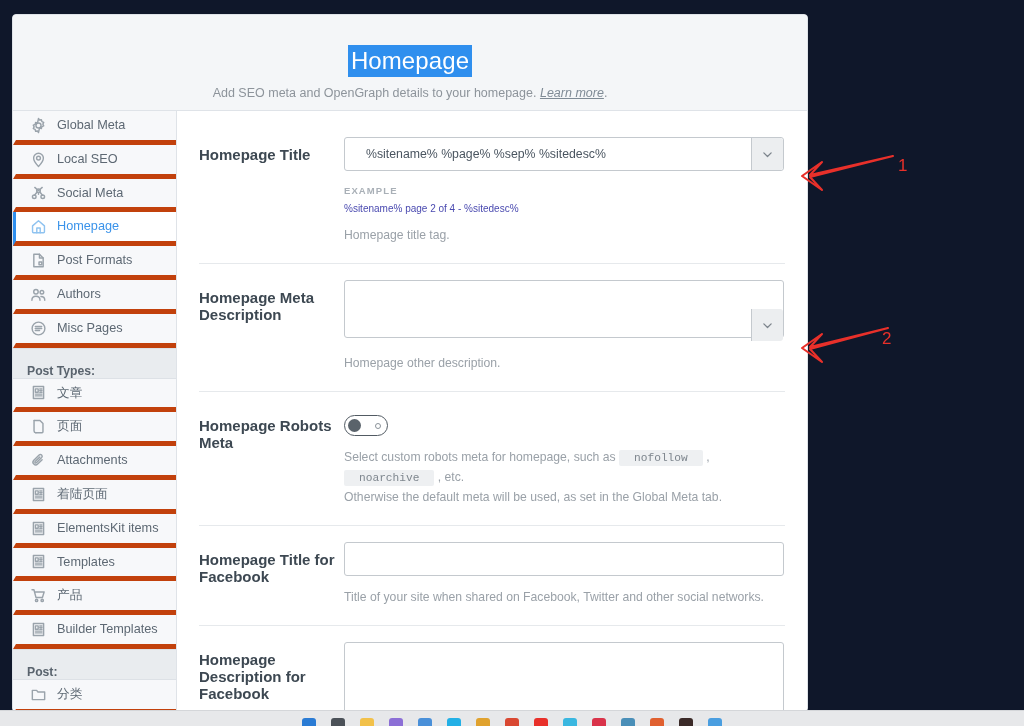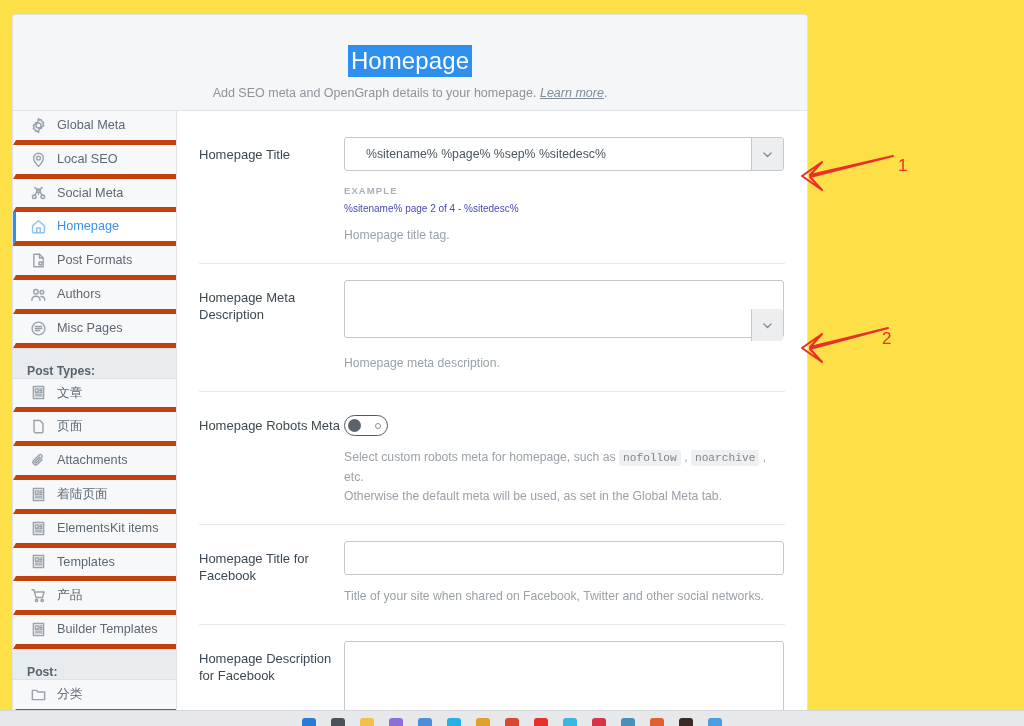--- a/index.html
+++ b/index.html
@@ -4,21 +4,21 @@
 <style>
   * { box-sizing: border-box; }
   html, body {
     margin: 0; padding: 0;
     width: 1024px; height: 726px;
     overflow: hidden;
     background: #eef0f2;
     font-family: "Liberation Sans", sans-serif;
   }
 
-  #root { position: relative; width: 1024px; height: 726px; background: #fde047; }
+  #root { position: relative; width: 1024px; height: 726px; background: #0f172a; }
 
   
   .panel {
     position: absolute;
     left: 12px; top: 14px;
     width: 796px; height: 698px;
     background: #ffffff;
     border: 1px solid #dfe3e8;
     border-radius: 4px;
     overflow: hidden;
@@ -114,22 +114,22 @@
   .field-row {
     display: flex;
     padding-bottom: 18px;
     border-bottom: 1px solid #e6e9ec;
     margin-bottom: 16px;
   }
   .field-row.last { border-bottom: none; }
   .field-label {
     width: 145px;
     flex: 0 0 145px;
-    font-size: 13px;
-    font-weight: normal;
+    font-size: 15px;
+    font-weight: bold;
     color: #3d4852;
     line-height: 17px;
     padding-top: 9px;
   }
   .field-control { flex: 1; position: relative; }
 
   .input-wrap { position: relative; width: 440px; }
   .text-input {
     width: 440px;
     height: 34px;
@@ -180,21 +180,21 @@
     margin-top: 12px;
     font-size: 12.2px;
     color: #9aa1a8;
     line-height: 19px;
   }
   .help code {
     font-family: "Liberation Mono", monospace;
     font-size: 11.2px;
     background: #eef0f2;
     color: #7e868e;
-    padding: 2px 4px;
+    padding: 2px 15px;
     border-radius: 2px;
   }
 
   
   .toggle {
     width: 44px; height: 21px;
     border: 1.6px solid #525b63;
     border-radius: 11px;
     background: #fff;
     position: relative;
@@ -438,21 +438,21 @@
             <div class="input-wrap">
               <textarea class="text-input" style=""></textarea>
               <div class="dd-btn bottom">
                 <span>
                   <svg width="13" height="13" viewBox="0 0 16 16" fill="none" stroke="#7d858d" stroke-width="1.6" stroke-linecap="round" stroke-linejoin="round">
                     <polyline points="3.5,6 8,10.5 12.5,6"></polyline>
                   </svg>
                 </span>
               </div>
             </div>
-            <div class="help">Homepage meta description.</div>
+            <div class="help">Homepage other description.</div>
           </div>
         </div>
 
         <div class="field-row">
           <div class="field-label">Homepage Robots Meta</div>
           <div class="field-control">
             <div class="toggle">
               <span class="knob"></span>
               <span class="dot"></span>
             </div>

